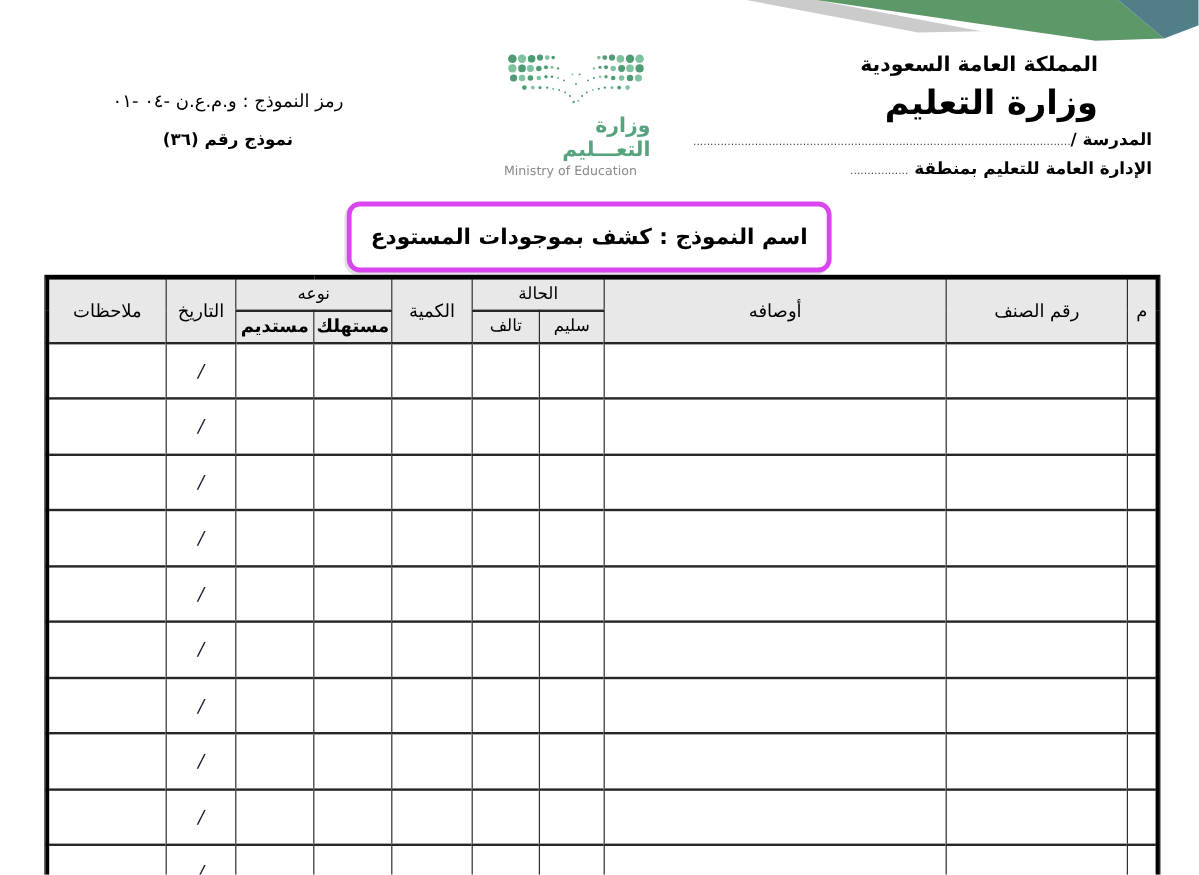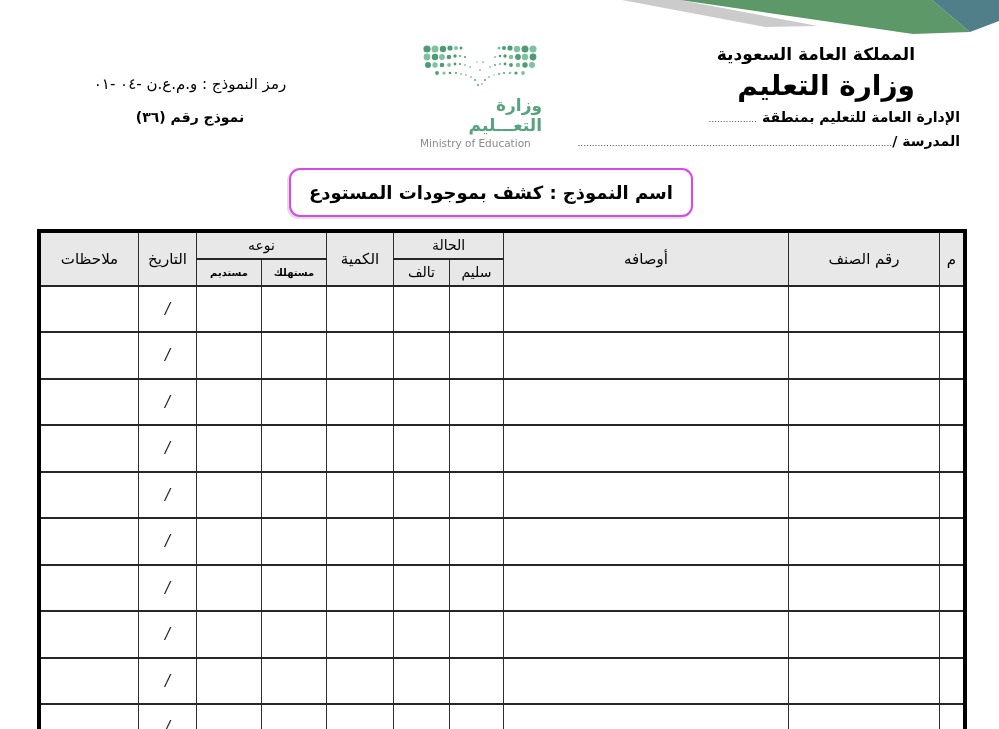--- a/index.html
+++ b/index.html
@@ -31,35 +31,35 @@
   .logo-ar{font-size:17px; font-weight:bold; color:var(--logo-green); direction:rtl; margin-top:0px; letter-spacing:0.5px;}
   .logo-en{font-size:10.5px; color:var(--logo-gray); margin-top:2px; text-align:left;}
   .dot-a{fill:#4f9c74;} .dot-b{fill:#7fc2a0;}
 
   
   .form-meta{position:absolute; top:47px; left:40px; width:300px; direction:rtl; text-align:center;margin-top:28px;}
   .form-code{font-size:15px;}
   .form-number{font-size:14px; font-weight:bold; margin-top:16px;}
 
   
-  .title-box{position:absolute; top:168px; left:289px; width:404px; height:49px;
-    border:2px solid #d946ef; border-radius:11px; background:#fff;
+  .title-box{position:absolute; top:168px; left:289px; width:404px; height:59px;
+    border:4px solid #d946ef; border-radius:11px; background:#fff;
     display:flex; align-items:center; justify-content:center;
     box-shadow:-2px 2px 0 rgba(0,0,0,0.12);}
   .title-box span{font-size:18px; font-weight:bold; direction:rtl;}
 
   
   .inv-table{position:absolute; top:230px; left:38px; width:925px;
     border-collapse:collapse; direction:rtl; table-layout:fixed;}
   .inv-table th, .inv-table td{
     border-left:1px solid #2e2e2e; border-right:1px solid #2e2e2e;
     border-top:2px solid #262626; border-bottom:2px solid #262626;
     text-align:center; vertical-align:middle; overflow:hidden;}
   .inv-table th{background:var(--header-bg); font-weight:normal; font-size:15px;}
-  .inv-table th.sub{font-size:10px; font-weight:bold; height:27px;}
+  .inv-table th.sub{font-size:15px; font-weight:bold; height:27px;}
   .inv-table th.grp{font-size:14px; height:27px;}
   .inv-table thead th{border-bottom-width:2px;}
   .inv-table td{background:#fff; font-size:15px; height:46.5px;}
   .inv-table{border:3px solid #000; outline:1px solid #000;}
   .slash-cell{font-size:15px; font-style:italic; color:#1b1b2a;}
 </style>
 </head>
 <body>
 
 <div class="page">
@@ -67,25 +67,25 @@
   <svg class="decor" viewBox="0 0 999 45" preserveAspectRatio="none">
     <polygon class="gray" points="622,0 680,0 818,26 765,27"></polygon>
     <polygon class="green" points="680,0 932,0 970,32 913,34"></polygon>
     <polygon class="teal" points="932,0 999,0 999,21 970,32"></polygon>
   </svg>
 
   <div class="ministry-block">
     <div class="ministry-country">المملكة العامة السعودية</div>
     <div class="ministry-name">وزارة التعليم</div>
     <div class="ministry-line">
+      <span>المدرسة /</span><span class="leader-dots">..............................................................................................................</span>
+    </div>
+    <div class="ministry-line">
       <span>الإدارة العامة للتعليم بمنطقة</span>
       <span class="leader-dots">.................</span>
-    </div>
-    <div class="ministry-line">
-      <span>المدرسة /</span><span class="leader-dots">..............................................................................................................</span>
     </div>
   </div>
 
   <div class="logo">
     <svg class="logo-emblem" viewBox="0 0 120 55">
 
       <circle class="dot-a" cx="7" cy="9" r="3.6"></circle>
         <circle class="dot-b" cx="15" cy="9" r="3.5"></circle>
         <circle class="dot-a" cx="23" cy="9" r="3.2"></circle>
         <circle class="dot-a" cx="30" cy="8" r="2.6"></circle>

